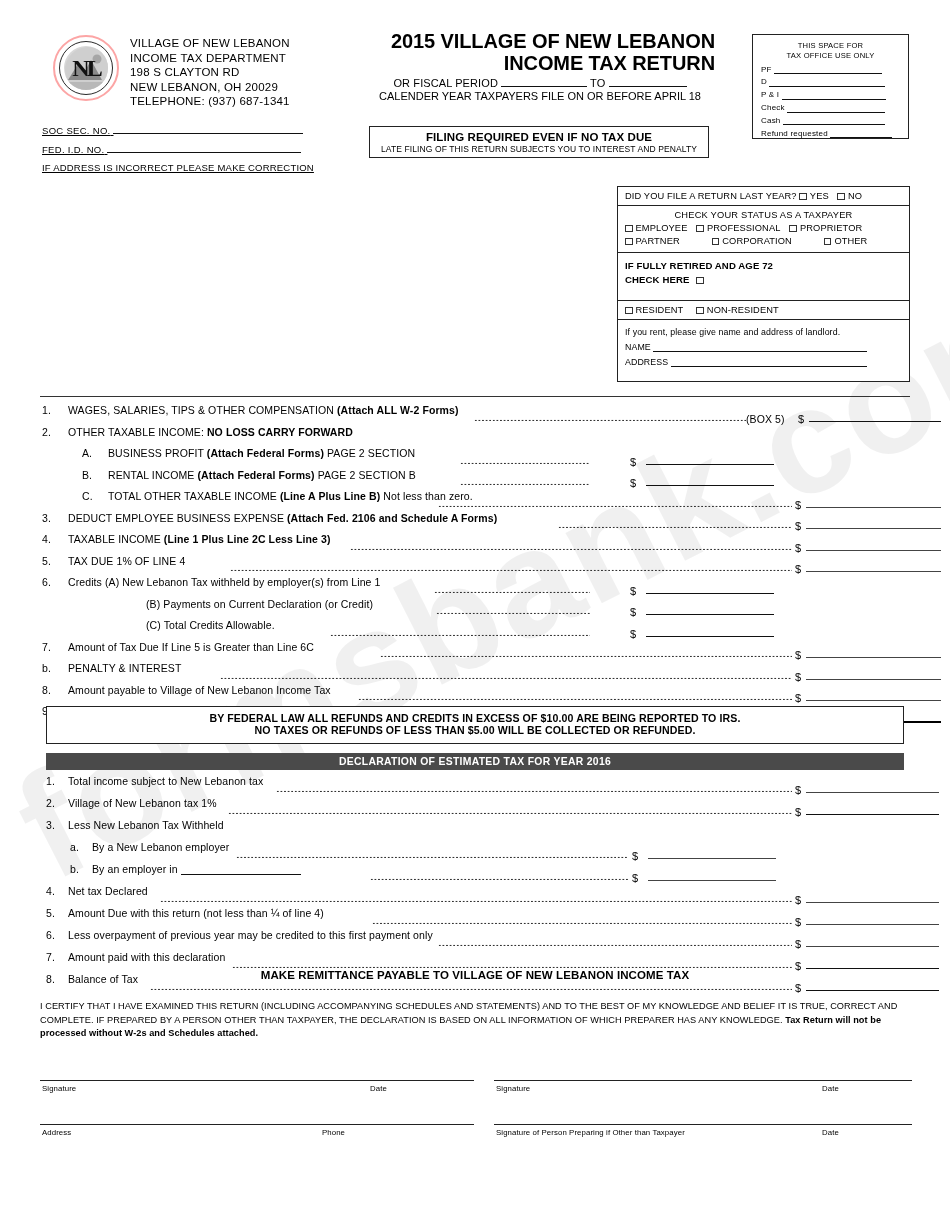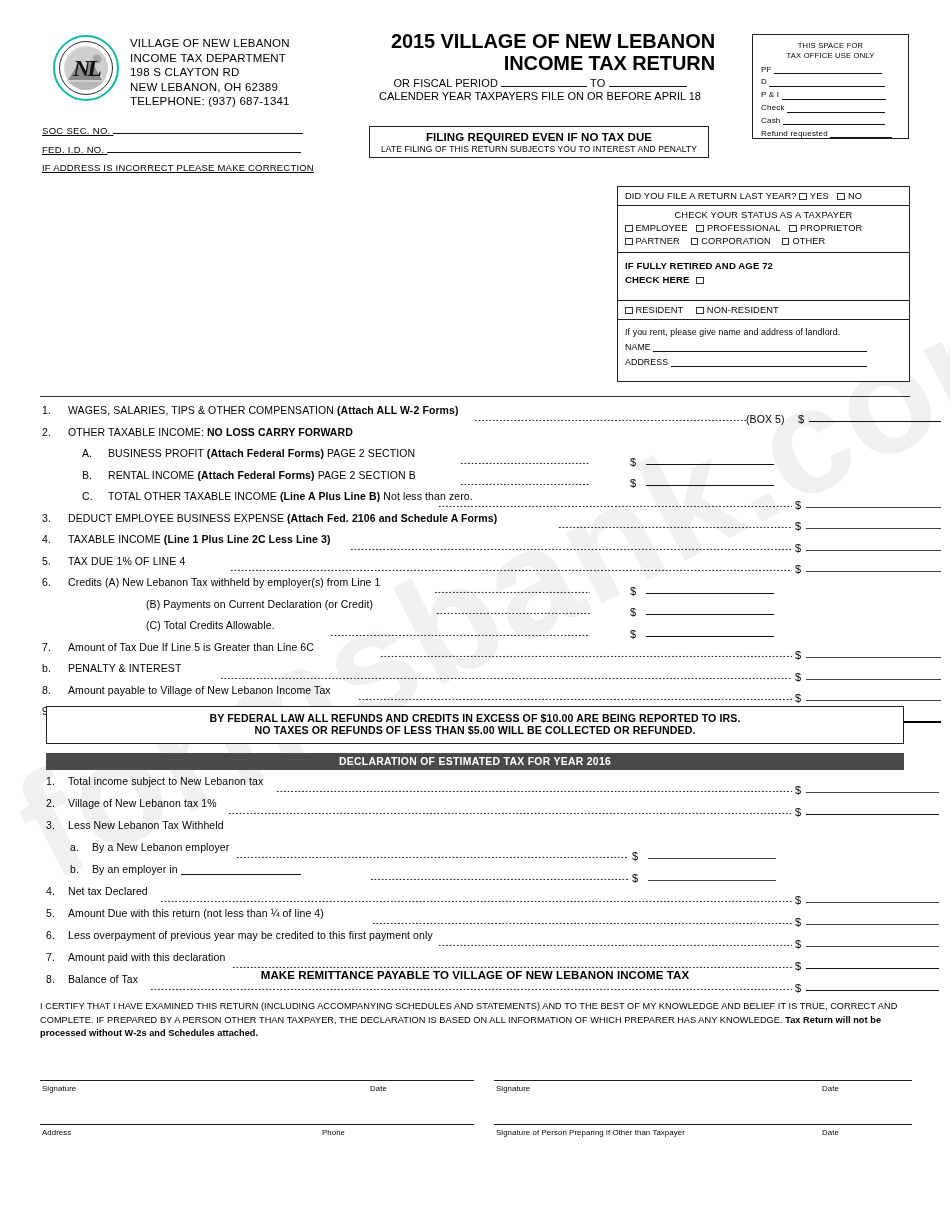--- a/index.html
+++ b/index.html
@@ -19,21 +19,21 @@
     font-family:"Liberation Sans", sans-serif;
     font-size:150px;font-weight:bold;color:#000;opacity:.055;
     transform:rotate(-27deg);transform-origin:0 0;white-space:nowrap;
     letter-spacing:2px;
   }
 
   
   .hdr{position:absolute;left:40px;top:30px;width:870px;height:150px;}
   .seal{
     position:absolute;left:13px;top:5px;width:66px;height:66px;border-radius:50%;
-    border:2px solid #14b8a6;box-sizing:border-box;font-style:italic;
+    border:2px solid #fca5a5;box-sizing:border-box;
   }
   .seal .ring{
     position:absolute;left:4px;top:4px;right:4px;bottom:4px;border-radius:50%;
     border:1px solid #2a2a2a;
   }
   .seal .inner{
     position:absolute;left:9px;top:9px;right:9px;bottom:9px;border-radius:50%;
     background:#d8d8d8;overflow:hidden;
   }
   .seal .nl{
@@ -73,21 +73,21 @@
   
   .statusbox{
     position:absolute;left:617px;top:186px;width:293px;height:196px;
     border:1.2px solid #222;box-sizing:border-box;background:#fff;
   }
   .statusbox .sec{border-bottom:1.2px solid #222;padding:4px 7px;}
   .statusbox .sec:last-child{border-bottom:none;}
   .s-q{font-size:9.3px;white-space:nowrap;letter-spacing:.1px;}
   .s-title{font-size:9.3px;text-align:center;letter-spacing:.2px;}
   .s-opts{font-size:9.3px;letter-spacing:.1px;margin-top:3px;display:flex;gap:9px;}
-  .s-opts2{font-size:9.3px;letter-spacing:.1px;margin-top:3px;display:flex;gap:11px;}
+  .s-opts2{font-size:9.3px;letter-spacing:.1px;margin-top:3px;display:flex;gap:32px;}
   .s-ret{font-size:9.6px;font-weight:bold;line-height:14px;letter-spacing:.1px;}
   .s-res{font-size:9.3px;letter-spacing:.1px;display:flex;gap:13px;}
   .s-rent{font-size:8.8px;letter-spacing:.1px;line-height:15px;}
   .s-rent .ln{display:inline-block;border-bottom:1.2px solid #111;height:8px;vertical-align:middle;}
   .cb{display:inline-block;width:7.5px;height:7.5px;border:1.1px solid #333;box-sizing:border-box;vertical-align:-1px;margin-right:3px;}
 
   
   .rule{position:absolute;left:40px;width:870px;border-top:1.4px solid #333;}
 
   .lines{position:absolute;left:40px;top:404px;width:870px;font-size:10.5px;letter-spacing:.1px;}
@@ -171,21 +171,21 @@
           <path d="M2 36 H46 V46 H2 Z" fill="#b8b8b8"></path>
         </svg>
         <div class="nl">NL</div>
       </div>
     </div>
 
     <div class="addr">
       <div>VILLAGE OF NEW LEBANON</div>
       <div>INCOME TAX DEPARTMENT</div>
       <div>198 S CLAYTON RD</div>
-      <div>NEW LEBANON, OH 62389</div>
+      <div>NEW LEBANON, OH 20029</div>
       <div>TELEPHONE: (937) 687-1341</div>
     </div>
 
     <div class="ssn">
       <div class="row">
         <span>SOC SEC. NO.</span>
         <span class="ln" style="width:190px"></span>
       </div>
       <div class="row">
         <span>FED. I.D. NO.</span>

